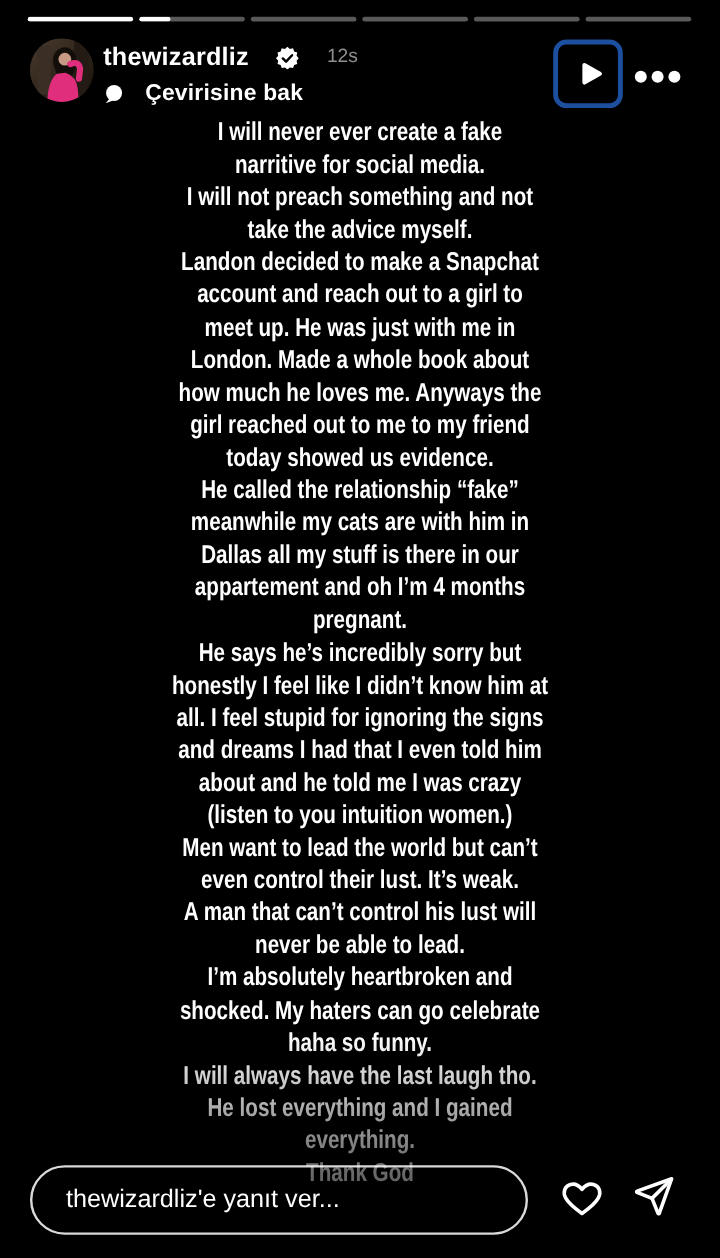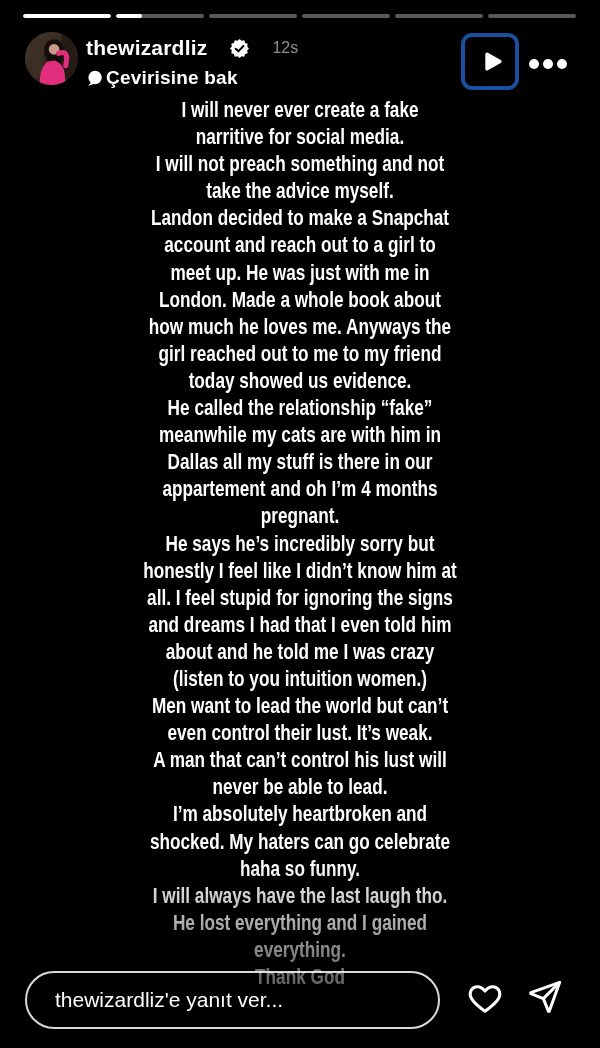--- a/index.html
+++ b/index.html
@@ -29,21 +29,21 @@
     position:absolute;left:25px;top:32px;width:53px;height:53px;border-radius:50%;
     overflow:hidden;z-index:5;cursor:pointer;background:#2a211b;
   }
   .avatar svg{display:block;width:100%;height:100%;}
   .meta{position:absolute;left:86px;top:35px;z-index:5;}
   .meta-row1{display:flex;align-items:center;gap:23px;height:26px;}
   .username{color:var(--text);font-size:21px;font-weight:700;letter-spacing:.2px;}
   .badge{width:19px;height:19px;display:inline-flex;}
   .badge svg{width:100%;height:100%;}
   .timestamp{color:var(--muted);font-size:16px;font-weight:400;}
-  .meta-row2{display:flex;align-items:center;gap:3px;margin-top:6px;cursor:pointer;}
+  .meta-row2{display:flex;align-items:center;gap:18px;margin-top:6px;cursor:pointer;}
   .bubble{width:17px;height:17px;display:inline-flex;}
   .bubble svg{width:100%;height:100%;}
   .translation{color:var(--text);font-size:19px;font-weight:700;letter-spacing:.2px;}
   
   .play-btn{
     position:absolute;left:461px;top:33px;width:58px;height:57px;z-index:5;
     background:transparent;border:4.5px solid var(--focus);border-radius:11px;
     display:flex;align-items:center;justify-content:center;cursor:pointer;padding:0;
     box-sizing:border-box;
   }

